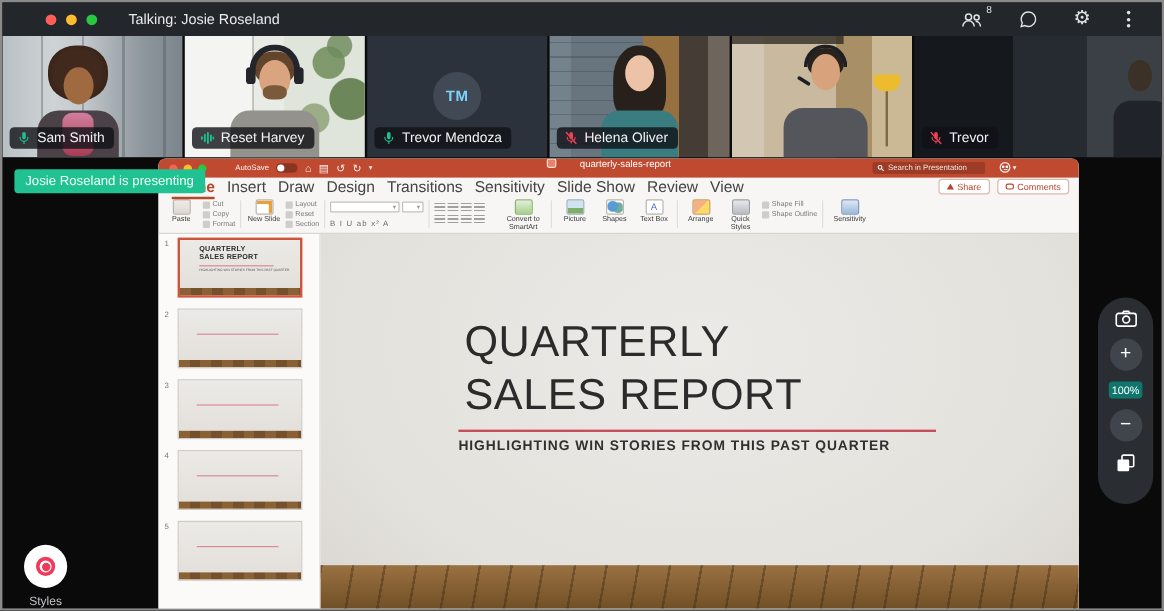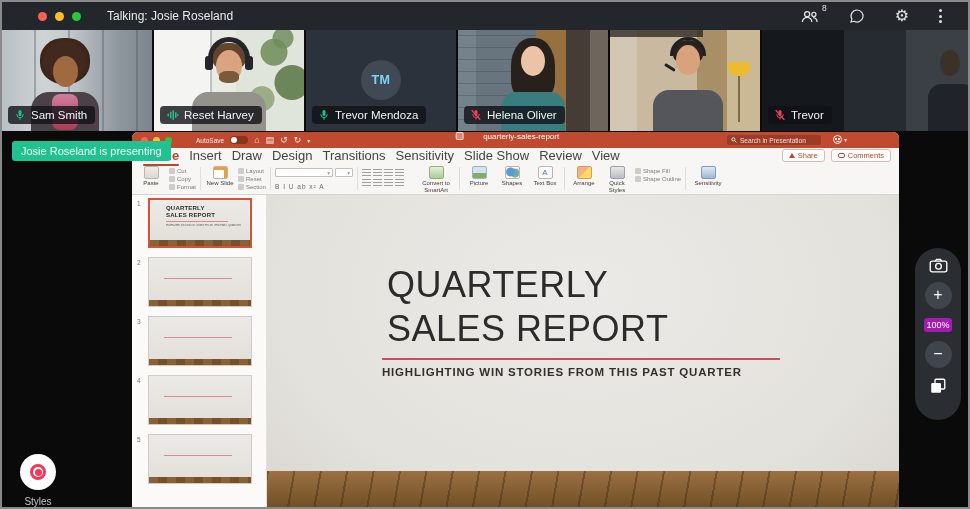--- a/index.html
+++ b/index.html
@@ -185,21 +185,21 @@
   #ctrl-divider { position:absolute; left:543px; top:456px; width:1px; height:30px; background:rgba(0,0,0,.3); }
   #record-ctrl { position:absolute; left:18px; top:452px; width:36px; text-align:center; }
   #record-btn { width:36px; height:36px; border-radius:50%; background:#fff; display:flex; align-items:center; justify-content:center; }
   #record-ring { width:16px; height:16px; border:3px solid #ee3b5b; border-radius:50%; display:flex; align-items:center; justify-content:center; }
   #record-dot { width:7px; height:7px; background:#ee3b5b; border-radius:50%; }
   #record-label { margin-top:6px; font-size:10px; color:#c3c6ca; }
 
   
   #ztoolbar { position:absolute; left:913px; top:246px; width:46px; height:172px; background:#2a2e33; border-radius:23px; display:flex; flex-direction:column; align-items:center; padding:10px 0; gap:9px; z-index:40; }
   .zcirc { width:27px; height:27px; border-radius:50%; background:#40454b; color:#fff; font-size:16px; line-height:25px; text-align:center; }
-  #zlevel { background:#a21caf; color:#fff; font-size:9px; padding:2px 2px; border-radius:3px; }
+  #zlevel { background:#0f766e; color:#fff; font-size:9px; padding:2px 2px; border-radius:3px; }
   .zicon { display:flex; align-items:center; justify-content:center; }
 </style>
 </head>
 <body>
 
 <div id="screen">
 
   <div id="topbar">
     <div class="traffic">
       <i class="dot r"></i>

